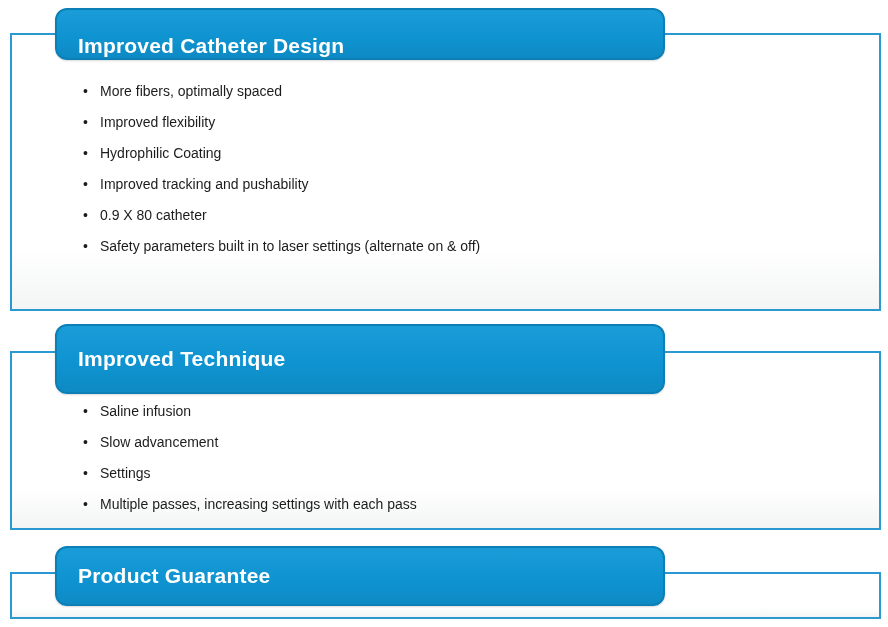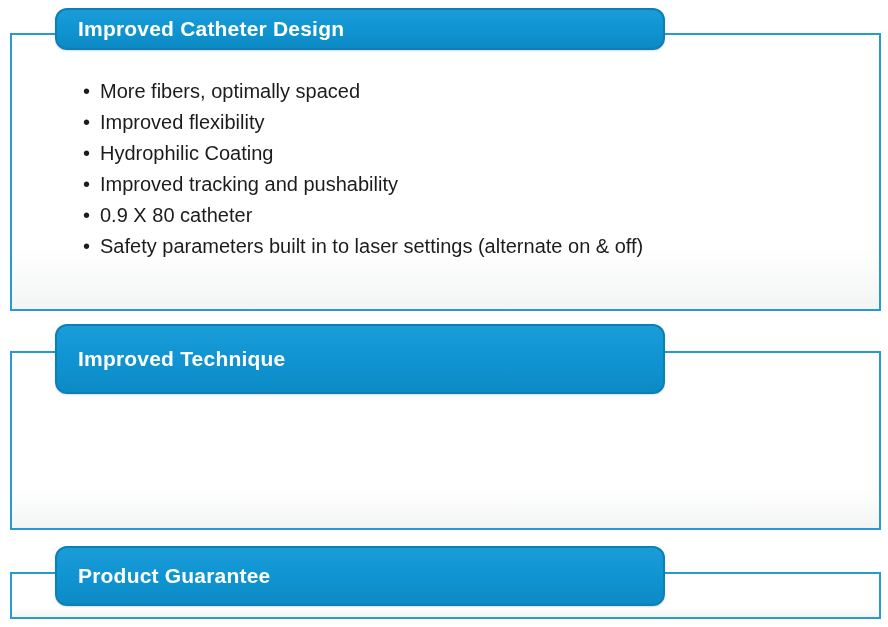--- a/index.html
+++ b/index.html
@@ -36,21 +36,21 @@
     width: 610px;
     background: linear-gradient(180deg, #1a9cd8 0%, #0f94d1 55%, #0d8ac4 100%);
     border: 2px solid #0c80b6;
     border-radius: 12px;
     display: flex;
     align-items: center;
     padding-left: 21px;
     z-index: 2;
     box-shadow: 0 1px 2px rgba(0,0,0,0.15);
   }
-  .hdr-1 { top: 8px;   height: 42px; }
+  .hdr-1 { top: 8px;   height: 52px; align-items: flex-end; }
   .hdr-2 { top: 324px; height: 70px; }
   .hdr-3 { top: 546px; height: 60px; }
 
   .panel-title {
     color: #ffffff;
     font-size: 21px;
     font-weight: bold;
     letter-spacing: 0.2px;
   }
 
@@ -59,21 +59,21 @@
     position: absolute;
     list-style: none;
     z-index: 3;
   }
   .list-1 { left: 83px; top: 76px;  }
   .list-2 { left: 83px; top: 396px; }
 
   .bullets li {
     position: relative;
     padding-left: 17px;
-    font-size: 20px;
+    font-size: 14px;
     line-height: 31px;
     color: #1c1c1c;
     white-space: nowrap;
   }
   .bullets li::before {
     content: "\2022";
     position: absolute;
     left: 0;
     top: 0;
   }
@@ -93,19 +93,25 @@
     <li>Hydrophilic Coating</li>
     <li>Improved tracking and pushability</li>
     <li>0.9 X 80 catheter</li>
     <li>Safety parameters built in to laser settings (alternate on &amp; off)</li>
   </ul>
 
   <div class="panel-box box-2"></div>
   <div class="panel-header hdr-2">
     <span class="panel-title">Improved Technique</span>
   </div>
+  <ul class="bullets list-2">
+    <li>Saline infusion</li>
+    <li>Slow advancement</li>
+    <li>Settings</li>
+    <li>Multiple passes, increasing settings with each pass</li>
+  </ul>
 
   <div class="panel-box box-3"></div>
   <div class="panel-header hdr-3">
     <span class="panel-title">Product Guarantee</span>
   </div>
 
 </div>
 
 </body></html>

